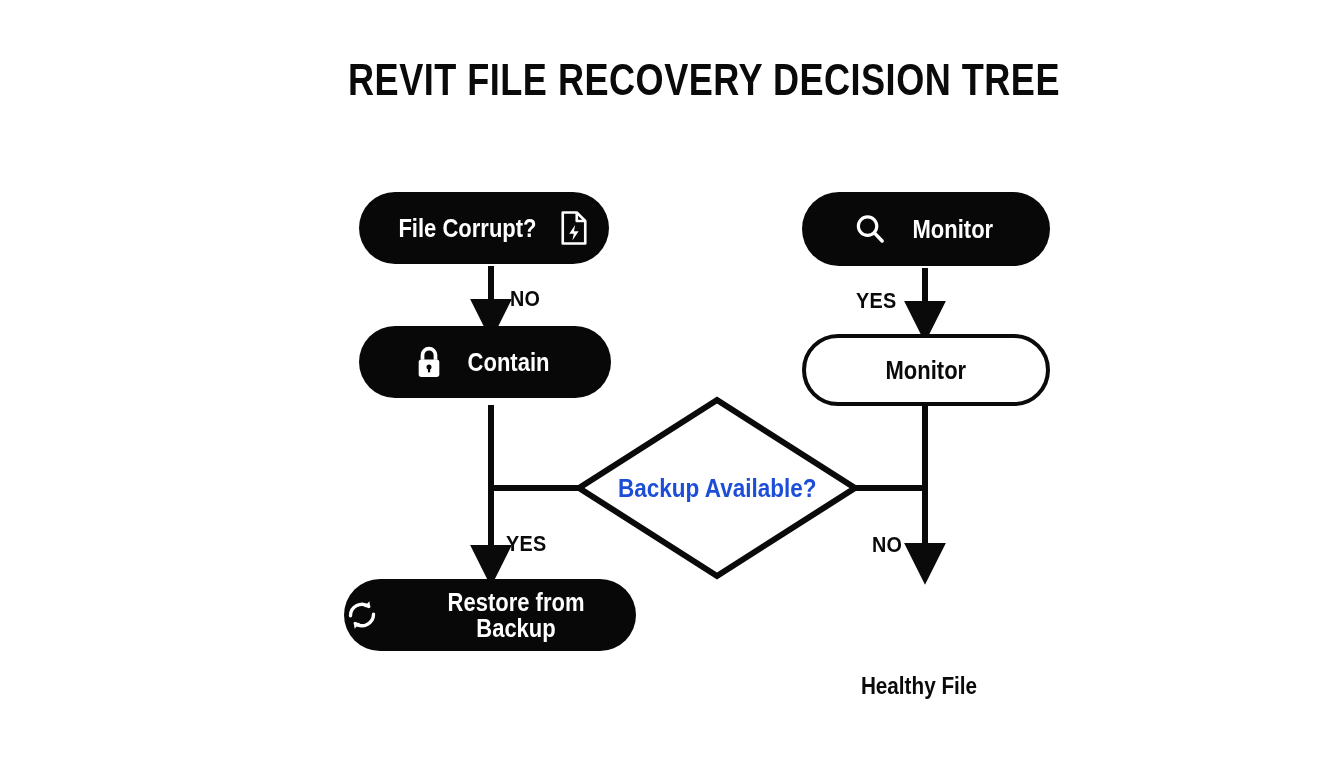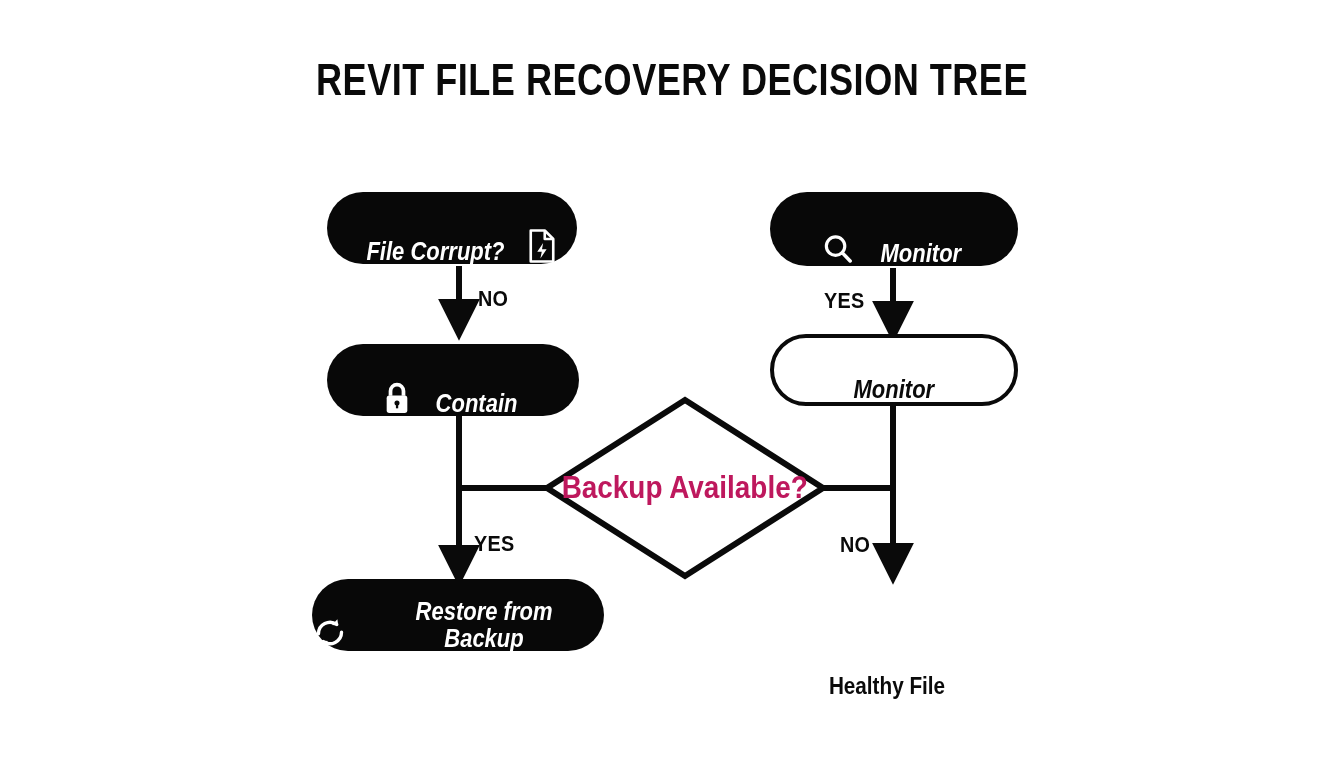--- a/index.html
+++ b/index.html
@@ -13,20 +13,21 @@
     position: relative;
     overflow: hidden;
     font-family: "Liberation Sans", sans-serif;
     color: #0a0a0a;
   }
   #canvas {
     position: absolute;
     inset: 0;
     width: 1280px;
     height: 768px;
+    margin-left: 32px;
   }
   
   .title {
     position: absolute;
     left: 0;
     top: 55px;
     width: 1344px;
     text-align: center;
     font-family: "Liberation Sans Narrow", "Liberation Sans", sans-serif;
     font-weight: bold;
@@ -44,29 +45,28 @@
     top: 0;
     width: 1344px;
     height: 768px;
     pointer-events: none;
   }
   
   .node {
     position: absolute;
     box-sizing: border-box;
     display: flex;
-    align-items: flex-end;
+    align-items: center;
     justify-content: center;
     gap: 14px;
     border-radius: 999px;
     font-family: "Liberation Sans Narrow", "Liberation Sans", sans-serif;
     font-weight: bold;
     line-height: 1.06;
     text-align: center;
-    font-style: italic;
   }
   .node.solid {
     background: #080808;
     color: #ffffff;
     border: 0;
   }
   .node.outline {
     background: #ffffff;
     color: #0a0a0a;
     border: 4px solid #0a0a0a;
@@ -78,21 +78,21 @@
   }
   .node .icon {
     display: inline-flex;
     align-items: center;
     justify-content: center;
     flex: 0 0 auto;
   }
   
   #node-file-corrupt { left: 327px; top: 192px; width: 250px; height: 72px; font-size: 25px; }
   #node-monitor-check { left: 770px; top: 192px; width: 248px; height: 74px; font-size: 25px; }
-  #node-contain      { left: 327px; top: 344px; width: 252px; height: 72px; font-size: 25px; }
+  #node-contain      { left: 327px; top: 326px; width: 252px; height: 72px; font-size: 25px; }
   #node-monitor-state{ left: 770px; top: 334px; width: 248px; height: 72px; font-size: 25px; }
   #node-restore      { left: 312px; top: 579px; width: 292px; height: 72px; font-size: 25px; }
   #node-data-recovery{ left: 742px; top: 578px; width: 290px; height: 74px; font-size: 25px; }
 
   #node-file-corrupt .label { margin-left: 10px; }
   #node-monitor-check .label { margin-left: 6px; }
   #node-contain .label { margin-left: 4px; }
   #node-restore .label { margin-left: 2px; }
   #node-data-recovery .label { margin-left: 2px; }
 
@@ -108,22 +108,22 @@
     position: absolute;
     left: 0;
     top: 0;
     width: 280px;
     height: 180px;
     display: flex;
     align-items: center;
     justify-content: center;
     font-family: "Liberation Sans Narrow", "Liberation Sans", sans-serif;
     font-weight: bold;
-    font-size: 31px;
-    color: #be185d;
+    font-size: 25px;
+    color: #1d4ed8;
   }
   #node-backup .diamond-label span { transform: scaleX(0.9); white-space: nowrap; }
 
   
   .edge-label {
     position: absolute;
     font-family: "Liberation Sans Narrow", "Liberation Sans", sans-serif;
     font-weight: bold;
     font-size: 22px;
     color: #0a0a0a;

